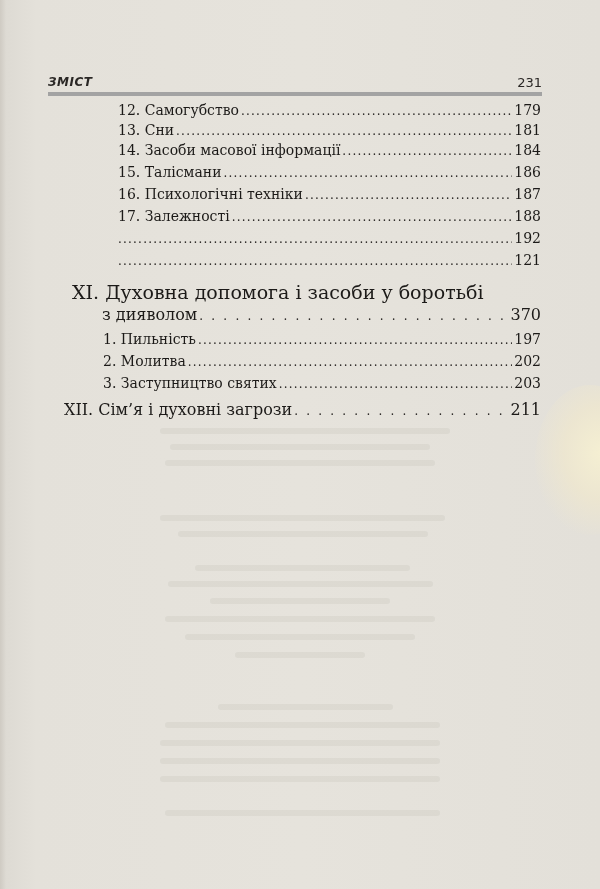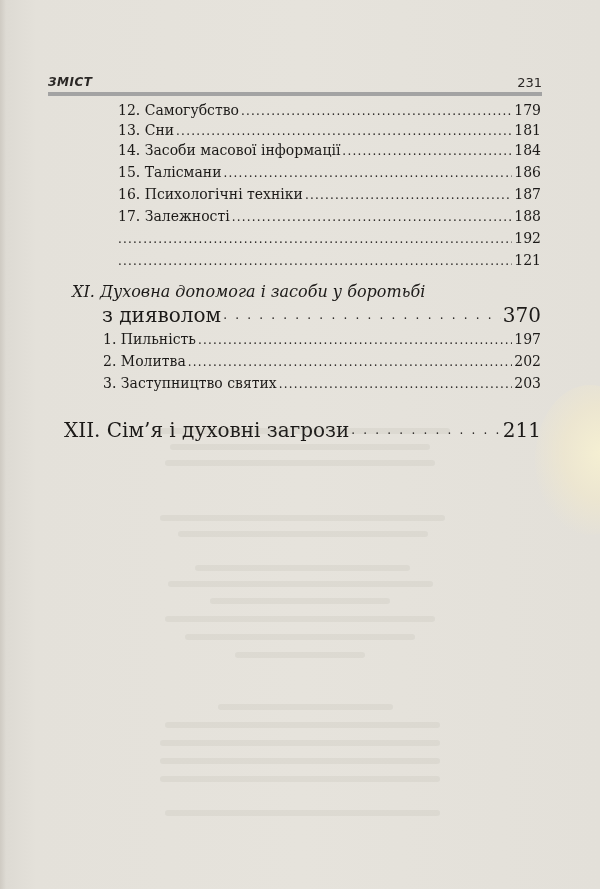--- a/index.html
+++ b/index.html
@@ -43,22 +43,22 @@
     flex: 1 1 auto; overflow: hidden; color: #2a2725;
     letter-spacing: 1.6px; font-size: 12px;
   }
   .entry .leader::before {
     content: ". . . . . . . . . . . . . . . . . . . . . . . . . . . . . . . . . . . . . . . . . . . . . . . . . . . . . . . . . . . . . . . . . . . . . . . . . . . . . . . . . . . . . . . . . . . . . . . . . . . . . . . . . . . . . . . .";
     letter-spacing: -1.3px;
   }
   .entry.wide .leader::before { letter-spacing: 2.2px; }
   .entry .page { flex: 0 0 auto; padding-left: 2px; }
   .sub { left: 118px; width: 423px; }
-  .sec { font-size: 20px; line-height: 20px; align-items: flex-end; }
-  .sec-line1 { position: absolute; font-size: 16px; line-height: 20px; white-space: nowrap; font-style: italic; }
+  .sec { font-size: 16px; line-height: 20px; }
+  .sec-line1 { position: absolute; font-size: 19px; line-height: 20px; white-space: nowrap; }
   .ghost {
     position: absolute; left: 160px; width: 290px; height: 6px;
     background: rgba(120,115,108,0.08); border-radius: 3px;
   }
 </style>
 </head>
 <body>
 
 <div class="spine"></div>
 
@@ -126,21 +126,21 @@
     <span class="label">2. Молитва</span>
     <span class="leader"></span>
     <span class="page">202</span>
   </div>
   <div class="entry sub" style="left:103px; width:438px; top:374px">
     <span class="label">3. Заступництво святих</span>
     <span class="leader"></span>
     <span class="page">203</span>
   </div>
 
-  <div class="entry sec wide" style="left:64px; width:477px; top:420px">
+  <div class="entry sec wide" style="left:64px; width:477px; top:400px">
     <span class="label">
       <span>XII.</span>
       <span>Сім’я і духовні загрози</span>
     </span>
     <span class="leader"></span>
     <span class="page">211</span>
   </div>
 </div>
 
 <div class="ghost" style="top:428px"></div>

